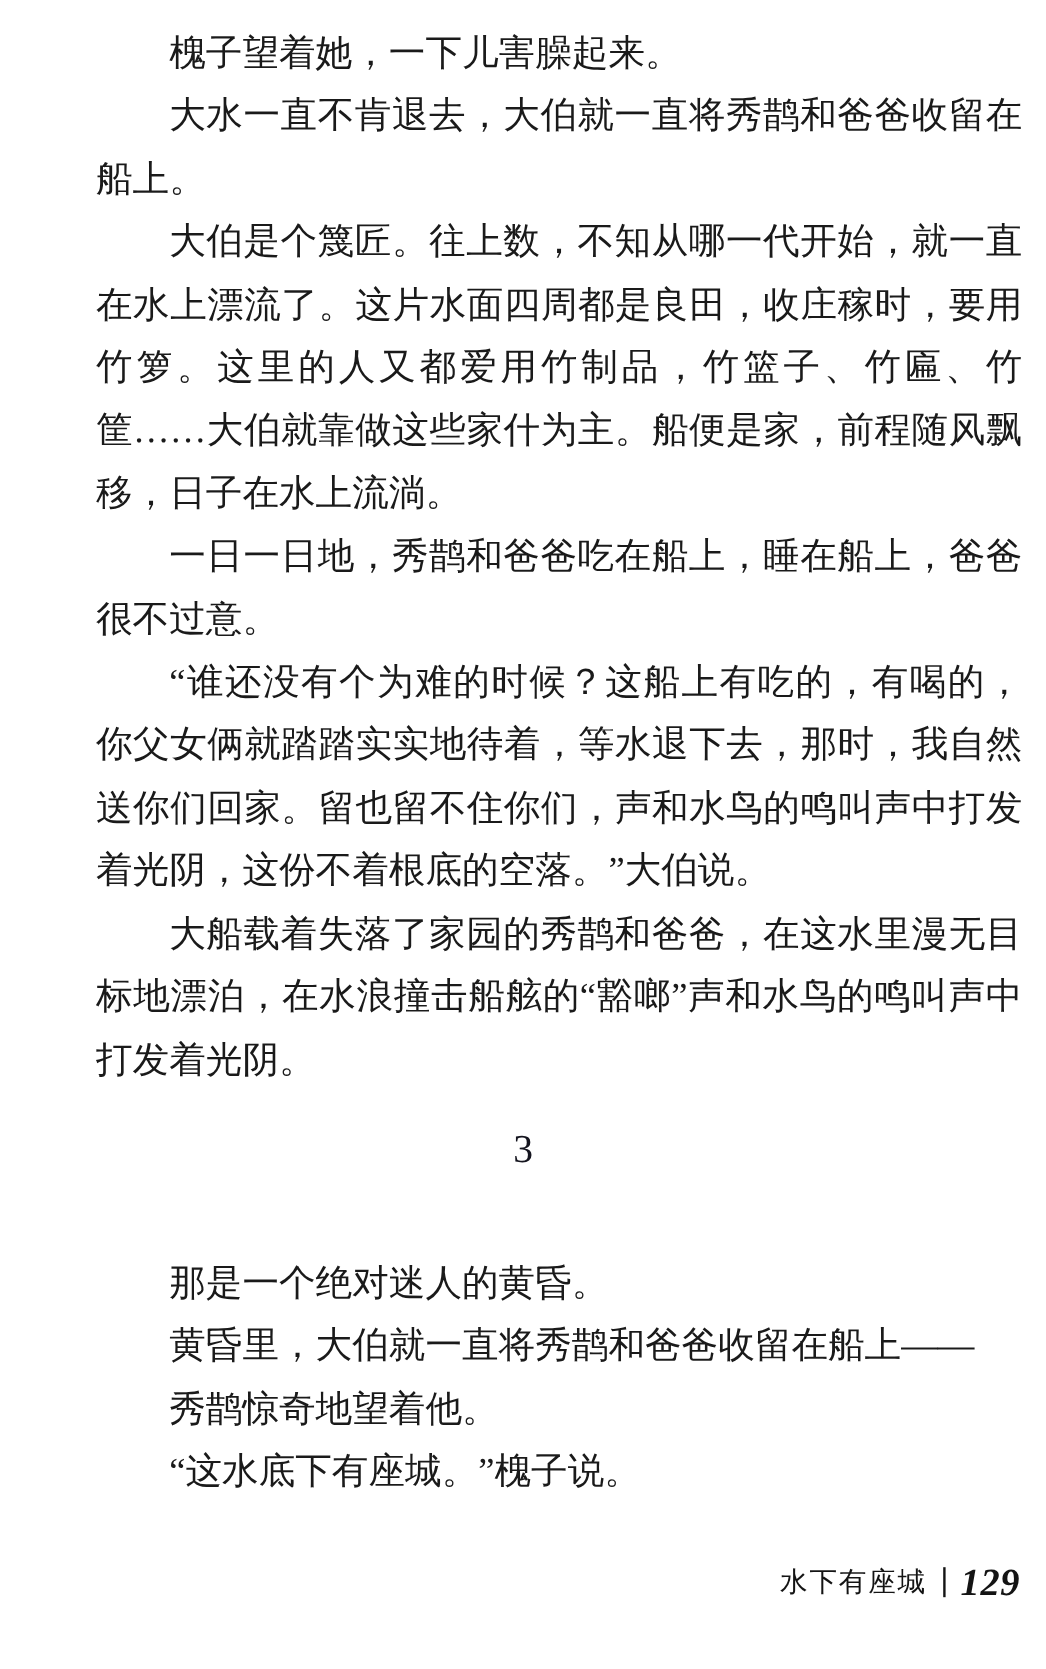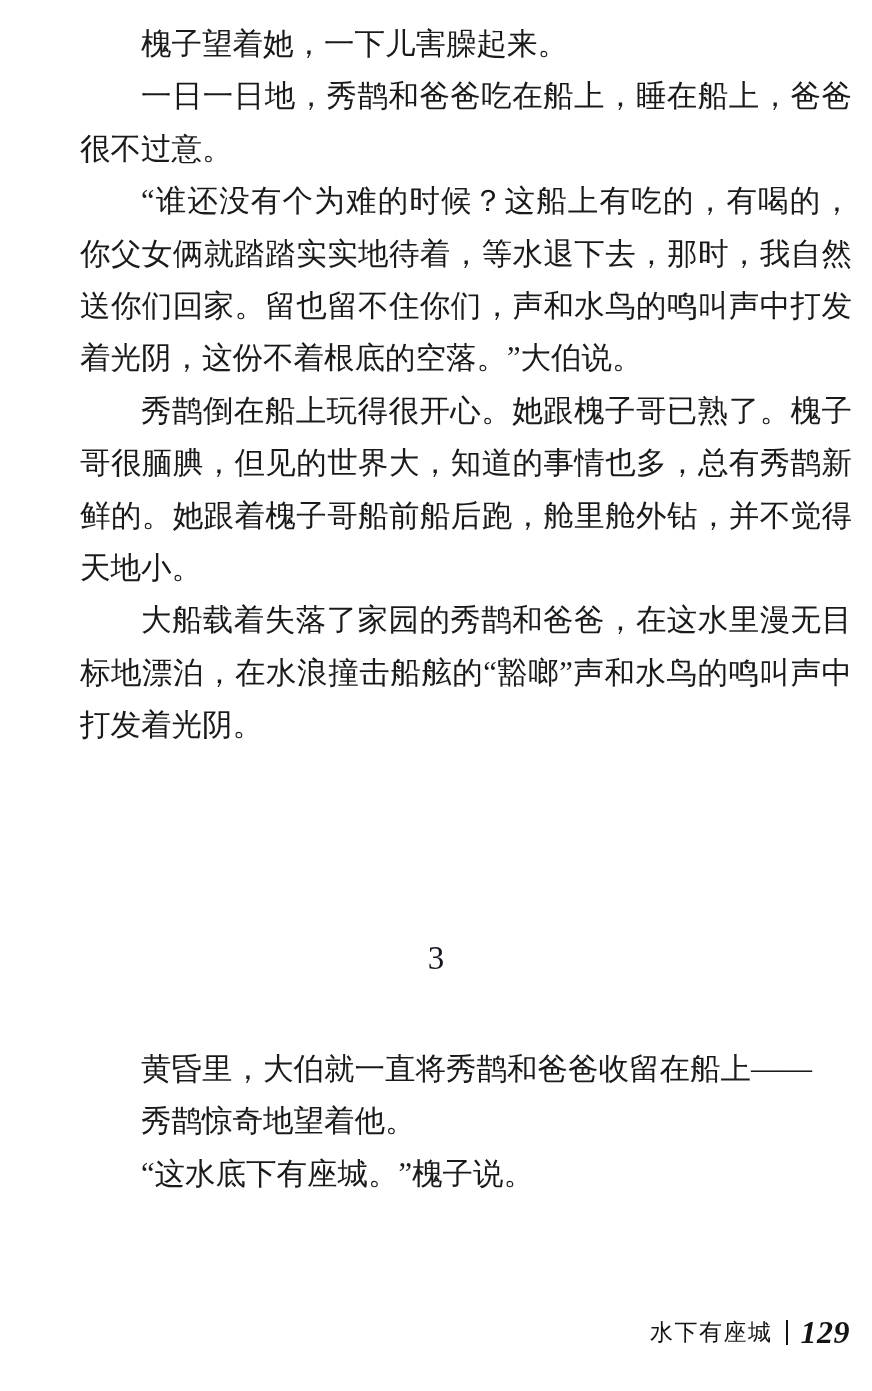--- a/index.html
+++ b/index.html
@@ -54,21 +54,21 @@
     left: 80px;
     top: 1043px;
     width: 772px;
   }
   .lower-column .para {
     text-indent: 2em;
   }
   .footer {
     position: absolute;
     right: 22px;
-    bottom: 22px;
+    bottom: 36px;
     display: flex;
     align-items: center;
     gap: 13px;
     color: #141414;
   }
   .footer-title {
     font-size: 23px;
     letter-spacing: 1.5px;
     font-family: "Liberation Serif", "DejaVu Serif", serif;
   }
@@ -86,29 +86,31 @@
     letter-spacing: 0.5px;
   }
 </style>
 </head>
 <body>
 
 <div class="page">
 
   <div class="text-column">
     <p class="para">槐子望着她，一下儿害臊起来。</p>
+    <p class="para">大水一直不肯退去，大伯就一直将秀鹊和爸爸收留在船上。</p>
+    <p class="para">大伯是个篾匠。往上数，不知从哪一代开始，就一直在水上漂流了。这片水面四周都是良田，收庄稼时，要用竹箩。这里的人又都爱用竹制品，竹篮子、竹匾、竹筐……大伯就靠做这些家什为主。船便是家，前程随风飘移，日子在水上流淌。</p>
     <p class="para">一日一日地，秀鹊和爸爸吃在船上，睡在船上，爸爸很不过意。</p>
     <p class="para">“谁还没有个为难的时候？这船上有吃的，有喝的，你父女俩就踏踏实实地待着，等水退下去，那时，我自然送你们回家。留也留不住你们，声和水鸟的鸣叫声中打发着光阴，这份不着根底的空落。”大伯说。</p>
-    <p class="para">秀鹊倒在船上玩得很开心。她跟槐子哥已熟了。槐子哥很腼腆，但见的世界大，知道的事情也多，总有秀鹊新鲜的。她跟着槐子哥船前船后跑，舱里舱外钻，并不觉得天地小。</p>
     <p class="para">大船载着失落了家园的秀鹊和爸爸，在这水里漫无目标地漂泊，在水浪撞击船舷的“豁啷”声和水鸟的鸣叫声中打发着光阴。</p>
   </div>
 
   <div class="section-number">3</div>
 
   <div class="lower-column">
+    <p class="para">那是一个绝对迷人的黄昏。</p>
     <p class="para">黄昏里，大伯就一直将秀鹊和爸爸收留在船上——</p>
     <p class="para">秀鹊惊奇地望着他。</p>
     <p class="para">“这水底下有座城。”槐子说。</p>
   </div>
 
   <div class="footer">
     <span class="footer-title">水下有座城</span>
     <span class="footer-rule"></span>
     <span class="footer-pageno">129</span>
   </div>

